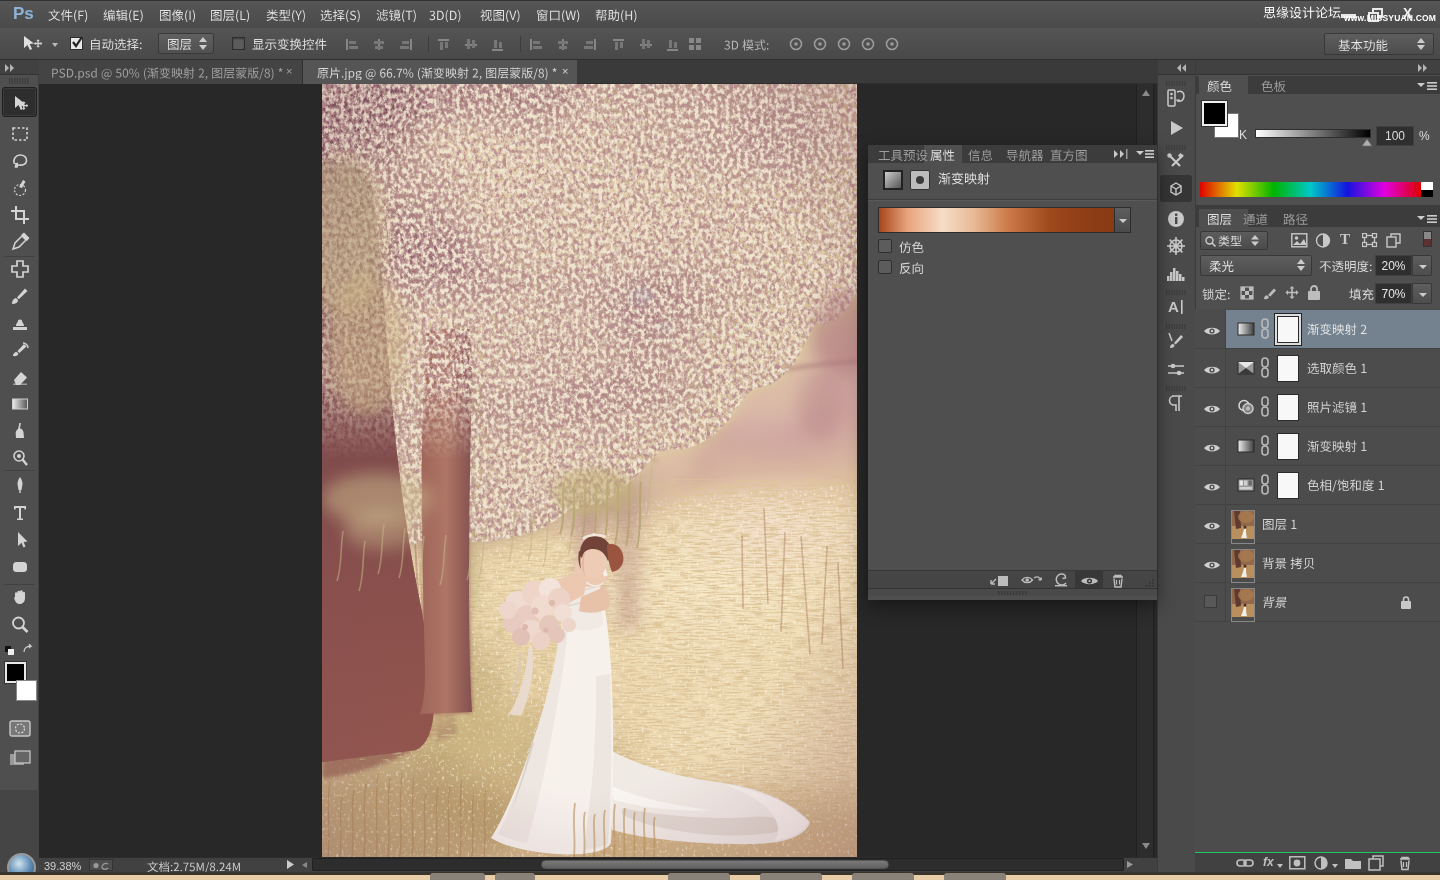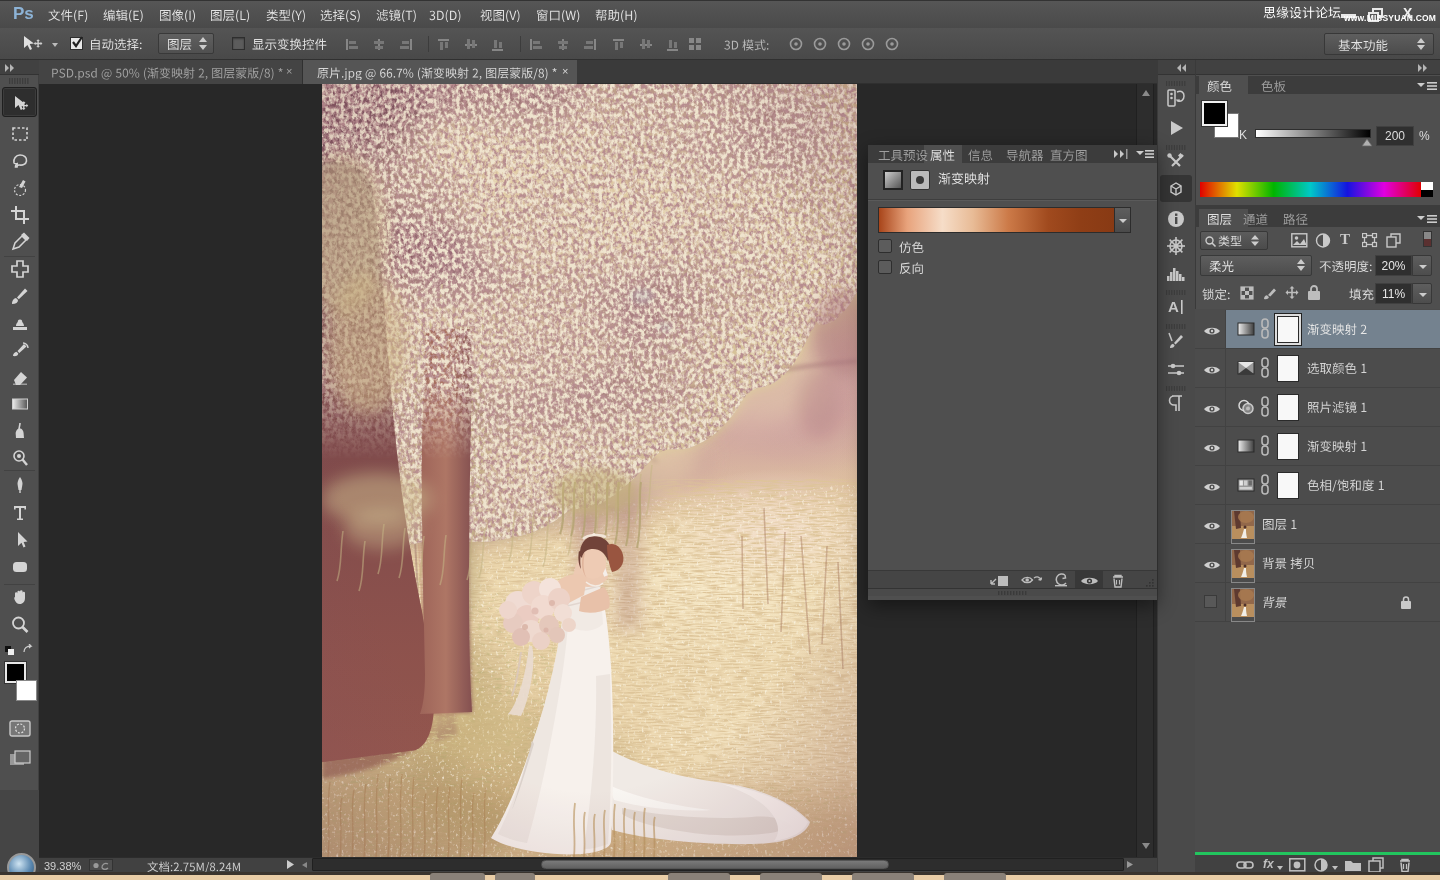--- a/index.html
+++ b/index.html
@@ -863,21 +863,21 @@
     <rect x="11" y="4.2" width="10" height="1.6" fill="#ccc"></rect>
     <rect x="11" y="7.4" width="10" height="1.6" fill="#ccc"></rect>
   </svg>
 <div class="ab" style="left:1214px;top:113px;width:25px;height:25px;background:#fff;border:1px solid #777"></div>
 <div class="ab" style="left:1202px;top:101px;width:25px;height:25px;background:#000;border:2px solid #f0f0f0;box-shadow:0 0 0 1px #333"></div>
 <div class="ab" style="left:1239px;top:128px;font-size:12px;color:#ddd">K</div>
 <div class="ab" style="left:1255px;top:129px;width:116px;height:9px;background:linear-gradient(to right,#fff,#000);border:1px solid #2e2e2e"></div>
 <svg class="ab" style="left:1360px;top:138px" width="14" height="9">
     <path d="M7 1l5 7H2z" fill="#b0b0b0" stroke="#666" stroke-width="0.8"></path>
   </svg>
-<div class="ab" style="left:1376px;top:126px;width:38px;height:20px;background:#2f2f2f;border:1px solid #404040;color:#ddd;font-size:12px;text-align:center;line-height:19px">200</div>
+<div class="ab" style="left:1376px;top:126px;width:38px;height:20px;background:#2f2f2f;border:1px solid #404040;color:#ddd;font-size:12px;text-align:center;line-height:19px">100</div>
 <div class="ab" style="left:1419px;top:129px;font-size:12px;color:#ddd">%</div>
 <div class="ab" style="left:1200px;top:182px;width:221px;height:15px;background:linear-gradient(to right,#e00000,#e0e000,#00b400,#00c8c8,#1414e0,#e000e0,#e00000)"></div>
 <div class="ab" style="left:1421px;top:182px;width:12px;height:8px;background:#fff"></div>
 <div class="ab" style="left:1421px;top:190px;width:12px;height:7px;background:#000"></div>
 <div style="position:absolute;left:1195px;top:205px;width:245px;height:4px;background:#3c3c3c;">
 </div>
 <div style="position:absolute;left:1195px;top:209px;width:245px;height:18px;background:#3c3c3c;">
 <div style="position:absolute;left:4px;top:0;width:49px;height:18px;background:#4f4f4f"></div>
 </div>
 <div style="position:absolute;left:1207px;top:212px;"><svg width="26" height="13" viewBox="0 0 26 13">
@@ -964,21 +964,21 @@
 <svg class="ab" style="left:1284px;top:285px" width="16" height="16">
     <path d="M8 1l2.5 2.5h-1.7v3.2h3.2V5l2.5 2.5-2.5 2.5V8.3h-3.2v3.2h1.7L8 14l-2.5-2.5h1.7V8.3H4V10L1.5 7.5 4 5v1.7h3.2V3.5H5.5z" fill="#bdbdbd"></path>
   </svg>
 <svg class="ab" style="left:1307px;top:284px" width="14" height="17">
     <rect x="1" y="7" width="12" height="9" rx="1" fill="#bdbdbd"></rect>
     <path d="M4 7 V5 a3 3 0 0 1 6 0 v2" fill="none" stroke="#bdbdbd" stroke-width="1.8"></path>
   </svg>
 <div style="position:absolute;left:1349px;top:287px;"><svg width="29" height="13" viewBox="0 0 29 13">
       <path fill="#dcdcdc" d="M8.7 10.2C9.6 10.8 10.7 11.5 11.2 12L11.8 11.3C11.3 10.9 10.2 10.1 9.3 9.7ZM6.7 9.7C6.1 10.2 4.9 10.9 4 11.3C4.2 11.5 4.4 11.8 4.6 12C5.5 11.6 6.7 10.8 7.5 10.2ZM7.6 0.5C7.6 0.8 7.6 1.2 7.5 1.7H4.7V2.4H7.3L7.2 3.3H5.3V8.8H4.2V9.7H12V8.8H10.9V3.3H8L8.2 2.4H11.7V1.7H8.4L8.6 0.6ZM6.1 8.8V8H10V8.8ZM6.1 5.3H10V6H6.1ZM6.1 4.7V3.9H10V4.7ZM6.1 6.6H10V7.4H6.1ZM0.4 9.3 0.8 10.2C1.8 9.8 3.1 9.3 4.3 8.8L4.1 7.9L2.8 8.4V4.4H4.2V3.5H2.8V0.6H1.9V3.5H0.5V4.4H1.9V8.8C1.4 9 0.8 9.2 0.4 9.3Z M14.4 7.2C14.7 7.1 15 7 16.8 6.9C16.6 9.1 16 10.4 13.2 11.2C13.4 11.4 13.7 11.8 13.8 12C16.8 11.1 17.6 9.4 17.8 6.9L19.6 6.8V10.3C19.6 11.4 20 11.7 21.1 11.7C21.4 11.7 22.8 11.7 23 11.7C24.1 11.7 24.4 11.2 24.5 9.2C24.2 9.2 23.8 9 23.6 8.8C23.5 10.5 23.4 10.8 23 10.8C22.6 10.8 21.5 10.8 21.2 10.8C20.7 10.8 20.6 10.7 20.6 10.3V6.7L22.4 6.6C22.7 6.9 23 7.2 23.1 7.5L24 6.9C23.3 6 21.9 4.8 20.7 3.8L20 4.3C20.5 4.8 21.1 5.3 21.6 5.8L15.7 6.1C16.5 5.3 17.3 4.4 18.1 3.4H24.2V2.5H13.3V3.4H16.8C16.1 4.4 15.2 5.3 14.9 5.6C14.6 5.9 14.3 6.2 14.1 6.2C14.2 6.5 14.3 7 14.4 7.2ZM17.8 0.7C18.2 1.3 18.6 2 18.8 2.5L19.8 2.2C19.6 1.7 19.1 1 18.8 0.4Z M26.7 6.1C27.2 6.1 27.6 5.8 27.6 5.2C27.6 4.7 27.2 4.4 26.7 4.4C26.3 4.4 25.9 4.7 25.9 5.2C25.9 5.8 26.3 6.1 26.7 6.1ZM26.7 11.2C27.2 11.2 27.6 10.8 27.6 10.3C27.6 9.8 27.2 9.4 26.7 9.4C26.3 9.4 25.9 9.8 25.9 10.3C25.9 10.8 26.3 11.2 26.7 11.2Z"></path>
     </svg></div>
-<div class="ab" style="left:1375px;top:283px;width:37px;height:21px;background:#2f2f2f;border:1px solid #404040;color:#e8e8e8;font-size:12px;text-align:center;line-height:20px">11%</div>
+<div class="ab" style="left:1375px;top:283px;width:37px;height:21px;background:#2f2f2f;border:1px solid #404040;color:#e8e8e8;font-size:12px;text-align:center;line-height:20px">70%</div>
 <div style="position:absolute;left:1412px;top:283px;width:20px;height:21px;background:linear-gradient(#5e5e5e,#4d4d4d);border:1px solid #383838;border-radius:0 2px 2px 0;">
 <svg style="position:absolute;left:5px;top:8px" width="10" height="7">
       <path d="M1 1l4 4 4-4z" fill="#ccc"></path>
     </svg>
 </div>
 <div style="position:absolute;left:1195px;top:309px;width:245px;height:543px;background:#4c4c4c;">
 </div>
 <div style="position:absolute;left:1226px;top:310px;width:214px;height:39px;background:#74828f;">
 </div>
 <div class="ab" style="left:1195px;top:348px;width:245px;height:1px;background:#424242"></div>
@@ -1138,21 +1138,21 @@
       <path d="M12 18 C11 22 10 25 9 27 L15 27 C14 23 14 20 14 18 Z" fill="#f2efe8"></path>
       <circle cx="13" cy="16" r="1.5" fill="#4e302a"></circle>
     </svg></div>
 <div style="position:absolute;left:1262px;top:595px;transform:skewX(-10deg)"><svg width="26" height="13" viewBox="0 0 26 13">
       <path fill="#d6d6d6" d="M9.2 6.3V7.3H3.4V6.3ZM2.5 5.5V12H3.4V9.8H9.2V10.9C9.2 11.1 9.1 11.2 8.9 11.2C8.7 11.2 8 11.2 7.2 11.2C7.4 11.4 7.5 11.8 7.6 12C8.6 12 9.2 12 9.6 11.9C10 11.7 10.1 11.5 10.1 11V5.5ZM3.4 8H9.2V9.2H3.4ZM4.1 0.5V1.6H1V2.3H4.1V3.5C2.8 3.7 1.6 3.9 0.7 4L0.8 4.8L4.1 4.2V5.1H5.1V0.5ZM6.9 0.5V3.8C6.9 4.8 7.2 5 8.4 5C8.6 5 10.2 5 10.5 5C11.4 5 11.7 4.7 11.8 3.5C11.6 3.4 11.2 3.3 11 3.1C10.9 4.1 10.8 4.2 10.4 4.2C10.1 4.2 8.7 4.2 8.5 4.2C7.9 4.2 7.8 4.1 7.8 3.8V2.8C9 2.5 10.4 2.2 11.3 1.7L10.7 1.1C10 1.4 8.9 1.8 7.8 2.1V0.5Z M15.5 3H21.9V3.8H15.5ZM15.5 1.6H21.9V2.4H15.5ZM15.8 7.4H21.7V8.6H15.8ZM20.3 10.2C21.4 10.6 22.9 11.3 23.6 11.8L24.2 11.2C23.5 10.7 22 10 20.9 9.6ZM16.1 9.6C15.4 10.2 14.2 10.8 13.1 11.1C13.3 11.3 13.6 11.6 13.8 11.8C14.8 11.3 16.1 10.6 17 9.9ZM17.9 4.7C18 4.8 18.2 5 18.3 5.2H13.2V6H24.3V5.2H19.3C19.2 5 19 4.7 18.8 4.4H22.9V0.9H14.6V4.4H18.6ZM14.9 6.7V9.2H18.3V11.1C18.3 11.2 18.2 11.2 18.1 11.3C17.9 11.3 17.3 11.3 16.6 11.2C16.8 11.5 16.9 11.8 16.9 12C17.8 12 18.4 12 18.7 11.9C19.1 11.8 19.2 11.6 19.2 11.1V9.2H22.6V6.7Z"></path>
     </svg></div>
 <svg class="ab" style="left:1400px;top:595px" width="12" height="15">
     <rect x="1" y="6" width="10" height="8" rx="1" fill="#c9c9c9"></rect>
     <path d="M3.5 6 V4.5 a2.5 2.5 0 0 1 5 0 V6" fill="none" stroke="#c9c9c9" stroke-width="1.5"></path>
   </svg>
-<div style="position:absolute;left:1195px;top:852px;width:245px;height:20px;background:#414141;border-top:3px solid #22c55e;">
+<div style="position:absolute;left:1195px;top:852px;width:245px;height:20px;background:#414141;border-top:1px solid #22c55e;">
 <svg style="position:absolute;left:41px;top:4px" width="18" height="12">
       <rect x="1" y="3" width="9" height="6" rx="3" fill="none" stroke="#c0c0c0" stroke-width="1.6"></rect>
       <rect x="8" y="3" width="9" height="6" rx="3" fill="none" stroke="#c0c0c0" stroke-width="1.6"></rect>
     </svg>
 <div style="position:absolute;left:68px;top:2px;font-size:12px;font-style:italic;font-weight:bold;color:#c0c0c0">fx</div>
     <svg style="position:absolute;left:81px;top:10px" width="8" height="6">
       <path d="M1 1l3 4 3-4z" fill="#c0c0c0"></path>
     </svg>
 <svg style="position:absolute;left:94px;top:3px" width="17" height="14">
       <rect x="0.8" y="0.8" width="15" height="12" fill="none" stroke="#c0c0c0" stroke-width="1.5"></rect>

